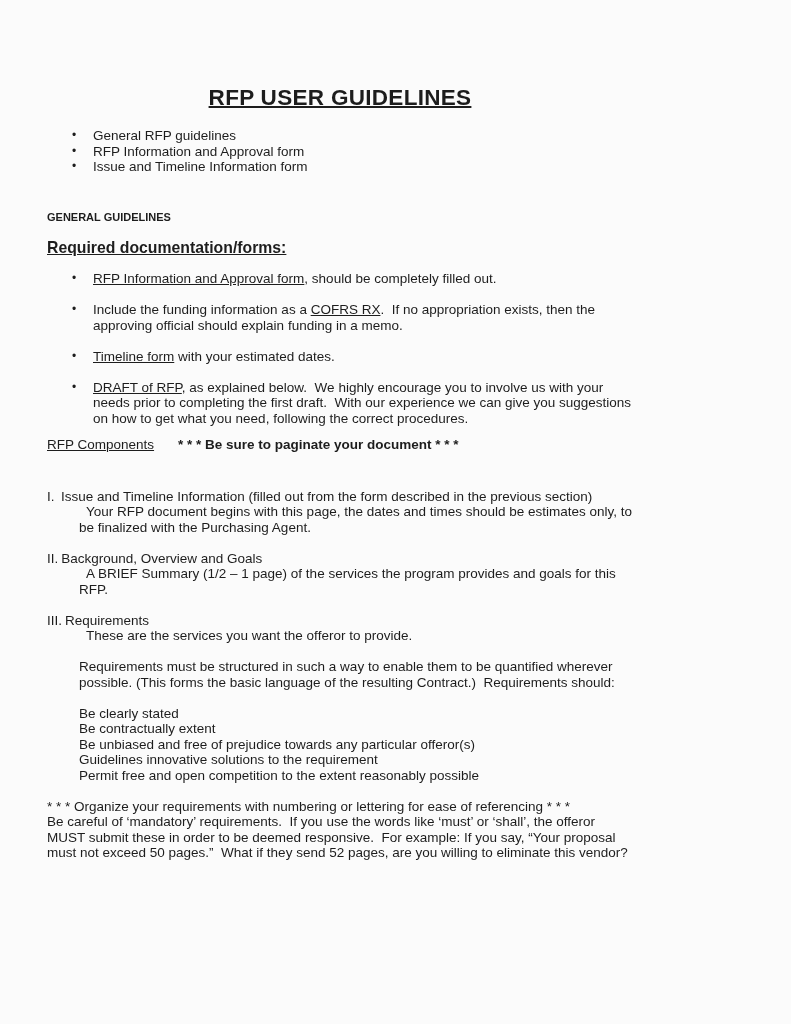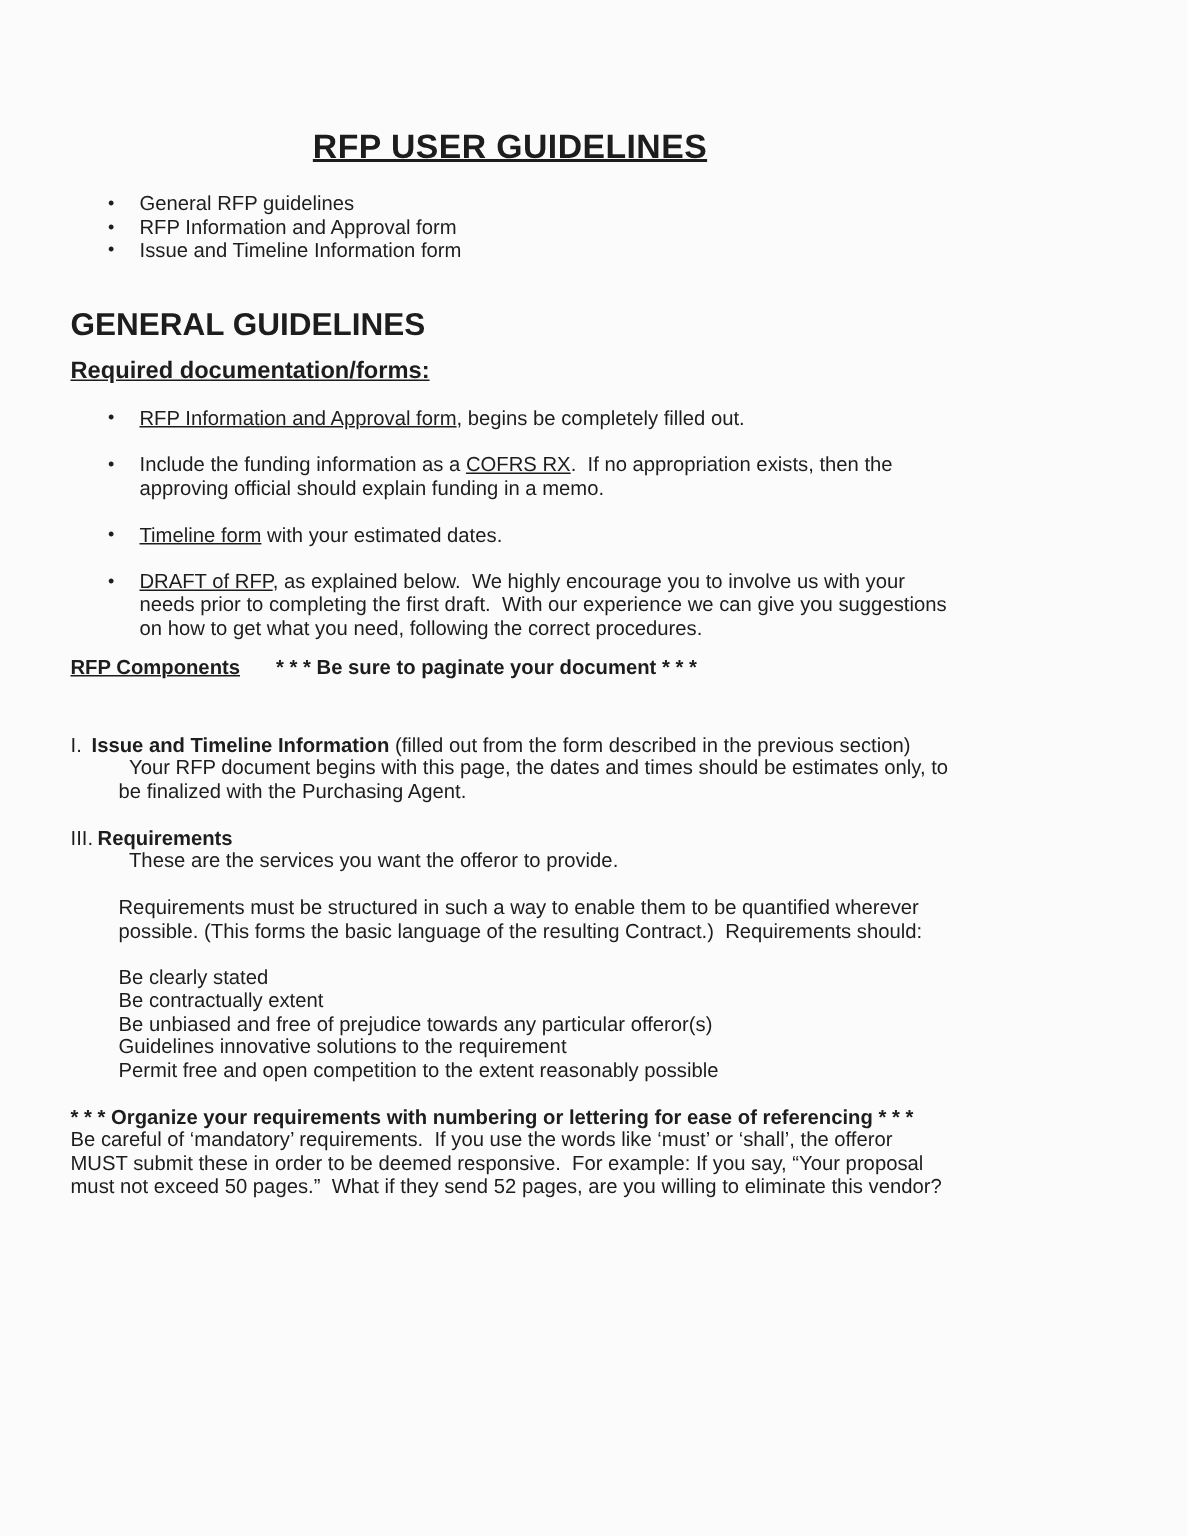--- a/index.html
+++ b/index.html
@@ -12,21 +12,21 @@
   }
   .page {
     box-sizing: border-box;
     width: 687px; height: 1024px;
     padding: 84px 54px 0 47px;
     font-size: 13.5px;
     line-height: 15.5px;
   }
   .t, p, h1, h2, h3, .li, .plainline { white-space: pre-wrap; }
   p, h1, h2, h3 { margin: 0; }
-  .b { font-weight: bold; }
+  .b { font-weight: normal; }
   .u { text-decoration: underline; }
   .title {
     text-align: center;
     font-size: 22.5px;
     line-height: 28px;
     font-weight: bold;
     text-decoration: underline;
     text-decoration-thickness: 2px;
     letter-spacing: 0.3px;
   }
@@ -35,38 +35,38 @@
   .li { display: flex; }
   .dot {
     flex: 0 0 21px;
     margin-left: 25px;
     font-size: 12px;
   }
   .li .t { flex: 1 1 auto; }
   .spaced .li + .li { margin-top: 15.5px; }
   .h2 {
     margin-top: 33px;
-    font-size: 21px;
+    font-size: 11px;
     line-height: 18px;
     font-weight: bold;
   }
   .h3 {
     margin-top: 14px;
     font-weight: bold;
     text-decoration: underline;
   }
   .components { margin-top: 11px; font-weight: bold; }
   .components .note { margin-left: 24px; }
   .section-first { margin-top: 36px; }
   .section + .section { margin-top: 15.5px; }
   .num { display: inline-block; min-width: 11px; margin-right: 3px; }
   .sbody { margin-left: 32px; }
   .ind-first { text-indent: 7px; }
   .gap { margin-top: 15.5px; }
-  .organize { margin-top: 15.5px; font-weight: bold; }
+  .organize { margin-top: 15.5px; font-weight: normal; }
   .closing { margin-top: 0; }
 </style>
 </head>
 <body>
 
 <div class="page">
 
   <h1 class="title">RFP USER GUIDELINES</h1>
 
 
@@ -74,33 +74,37 @@
     <div class="li"><span class="dot">•</span><span class="t">General RFP guidelines</span></div>
     <div class="li"><span class="dot">•</span><span class="t">RFP Information and Approval form</span></div>
     <div class="li"><span class="dot">•</span><span class="t">Issue and Timeline Information form</span></div>
   </div>
 
   <h2 class="h2">GENERAL GUIDELINES</h2>
 
   <h3 class="h3">Required documentation/forms:</h3>
 
   <div class="ul spaced">
-    <div class="li"><span class="dot">•</span><span class="t"><span class="u">RFP Information and Approval form</span><span>, begins be completely filled out.</span></span></div>
+    <div class="li"><span class="dot">•</span><span class="t"><span class="u">RFP Information and Approval form</span><span>, should be completely filled out.</span></span></div>
     <div class="li"><span class="dot">•</span><span class="t"><span>Include the funding information as a </span><span class="u">COFRS RX</span><span>.  If no appropriation exists, then the approving official should explain funding in a memo.</span></span></div>
     <div class="li"><span class="dot">•</span><span class="t"><span class="u">Timeline form</span><span> with your estimated dates.</span></span></div>
     <div class="li"><span class="dot">•</span><span class="t"><span class="u">DRAFT of RFP</span><span>, as explained below.  We highly encourage you to involve us with your needs prior to completing the first draft.  With our experience we can give you suggestions on how to get what you need, following the correct procedures.</span></span></div>
   </div>
 
   <p class="components"><span class="b u">RFP Components</span><span class="note">* * * Be sure to paginate your document * * *</span></p>
 
   <div class="section section-first">
     <p class="shead"><span class="num">I.</span><span class="b">Issue and Timeline Information</span><span> (filled out from the form described in the previous section)</span></p>
     <p class="sbody ind-first">Your RFP document begins with this page, the dates and times should be estimates only, to be finalized with the Purchasing Agent.</p>
   </div>
 
+  <div class="section">
+    <p class="shead"><span class="num">II.</span><span class="b">Background, Overview and Goals</span></p>
+    <p class="sbody ind-first"><span>A </span><span class="b">BRIEF</span><span> Summary </span><span class="b">(1/2 – 1 page)</span><span> of the services the program provides and goals for this RFP.</span></p>
+  </div>
 
   <div class="section">
     <p class="shead"><span class="num">III.</span><span class="b">Requirements</span></p>
     <p class="sbody ind-first">These are the services you want the offeror to provide.</p>
     <p class="sbody gap">Requirements must be structured in such a way to enable them to be quantified wherever possible. (This forms the basic language of the resulting Contract.)  Requirements should:</p>
     <div class="sbody gap">
       <div class="plainline">Be clearly stated</div>
       <div class="plainline">Be contractually extent</div>
       <div class="plainline">Be unbiased and free of prejudice towards any particular offeror(s)</div>
       <div class="plainline">Guidelines innovative solutions to the requirement</div>

